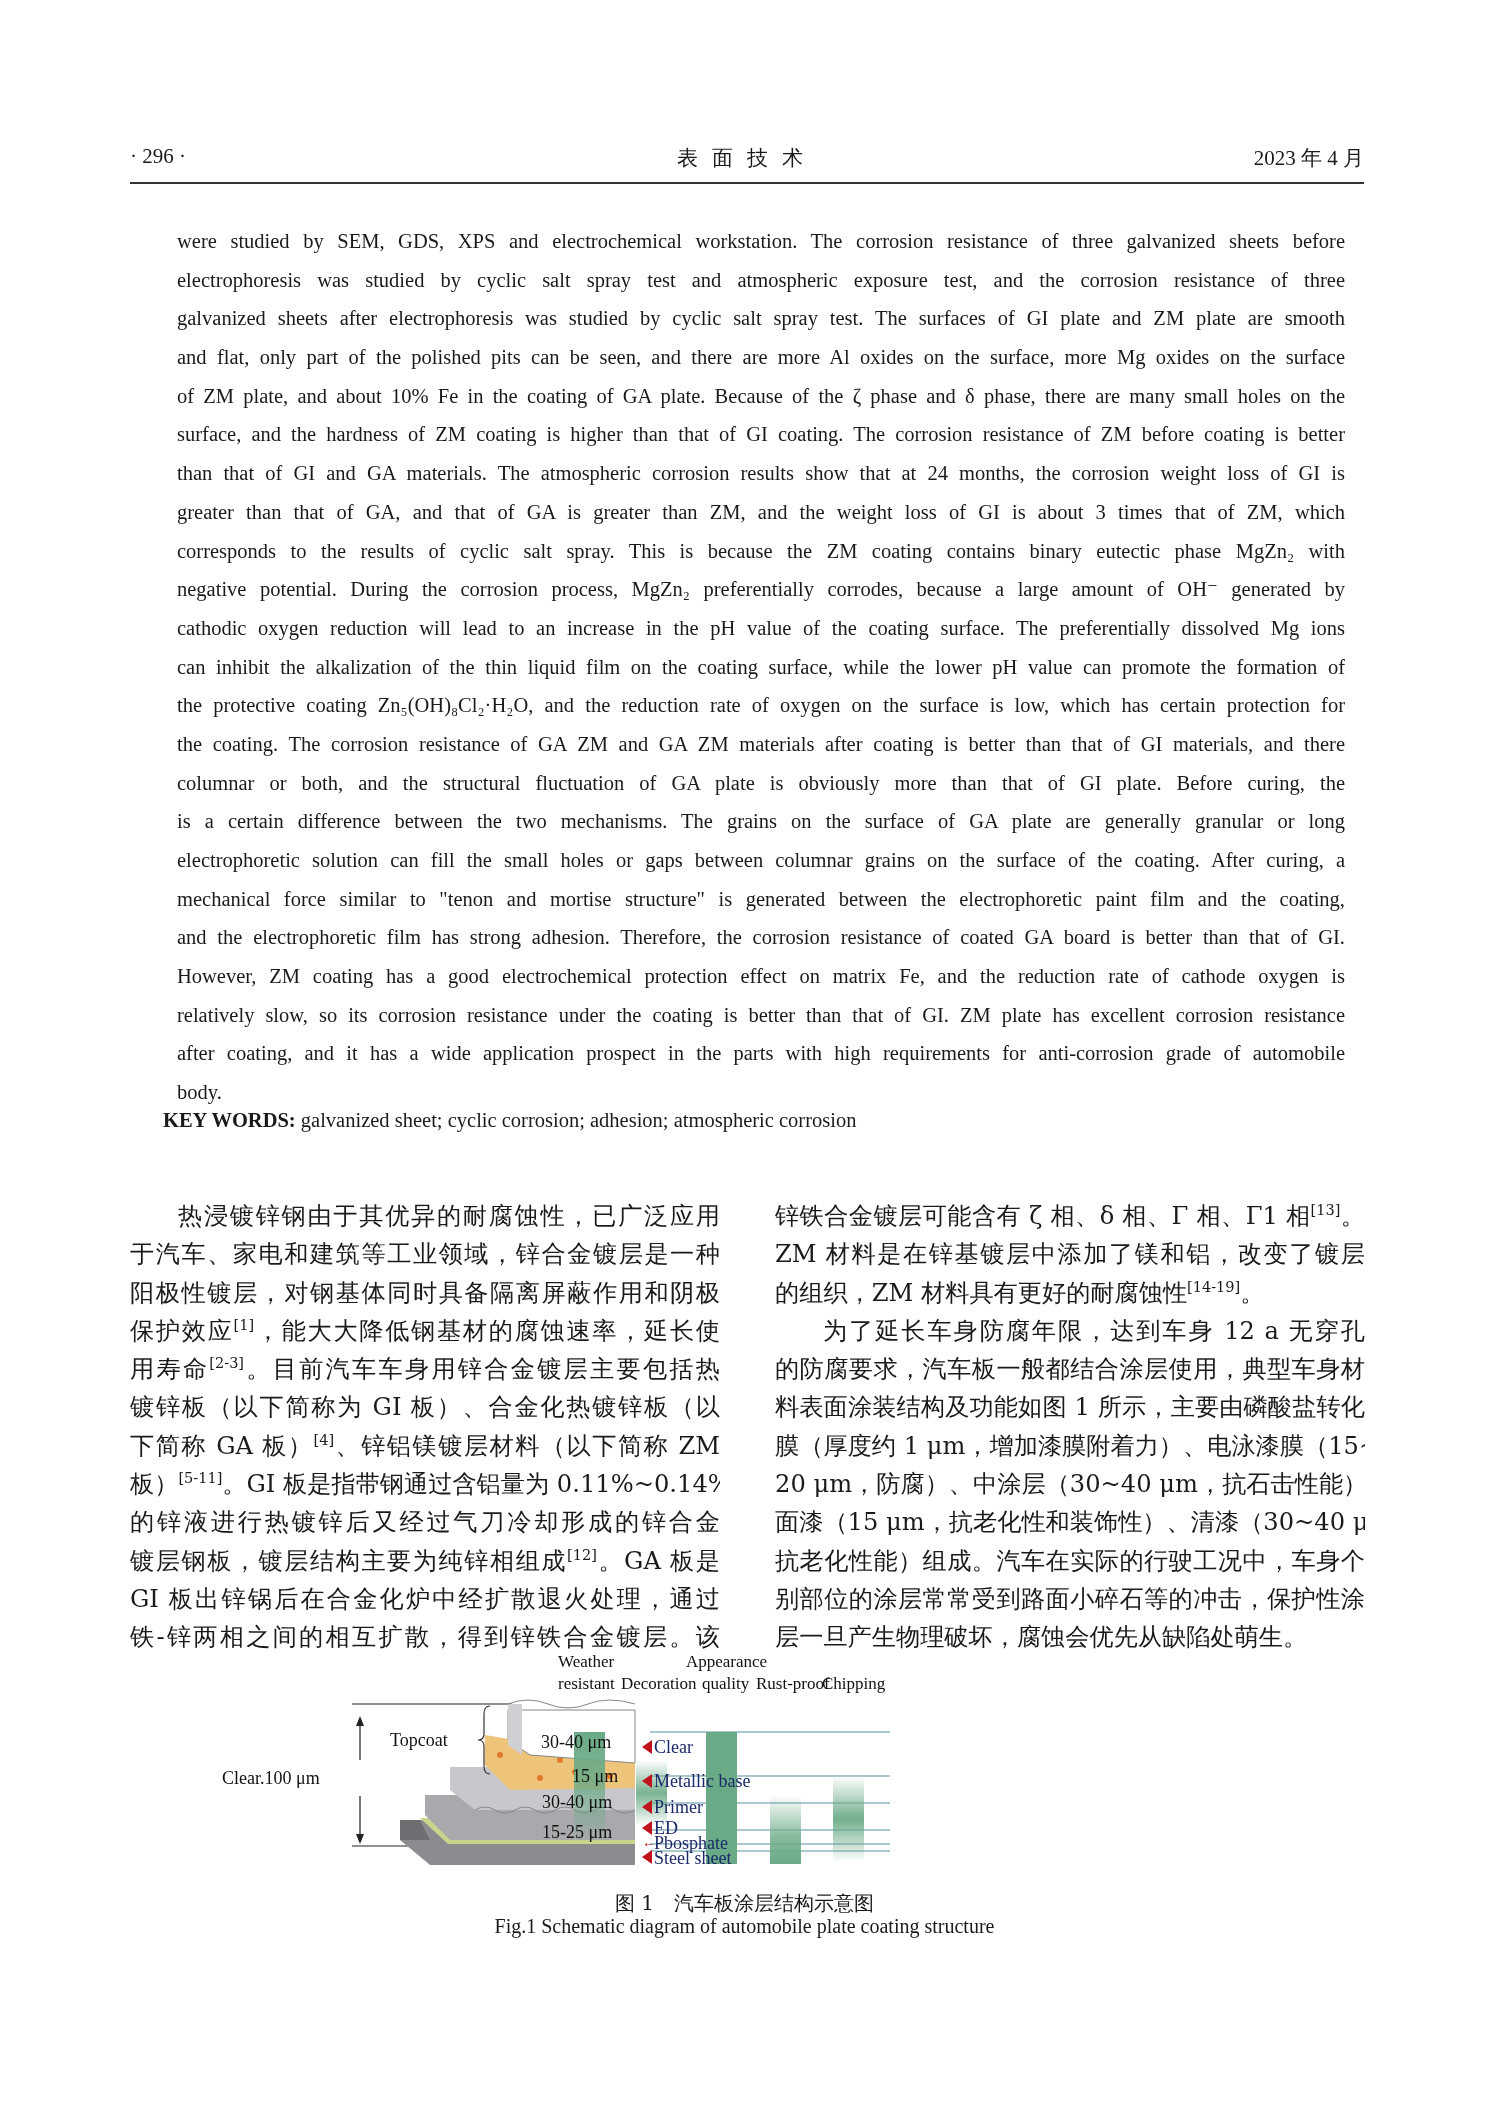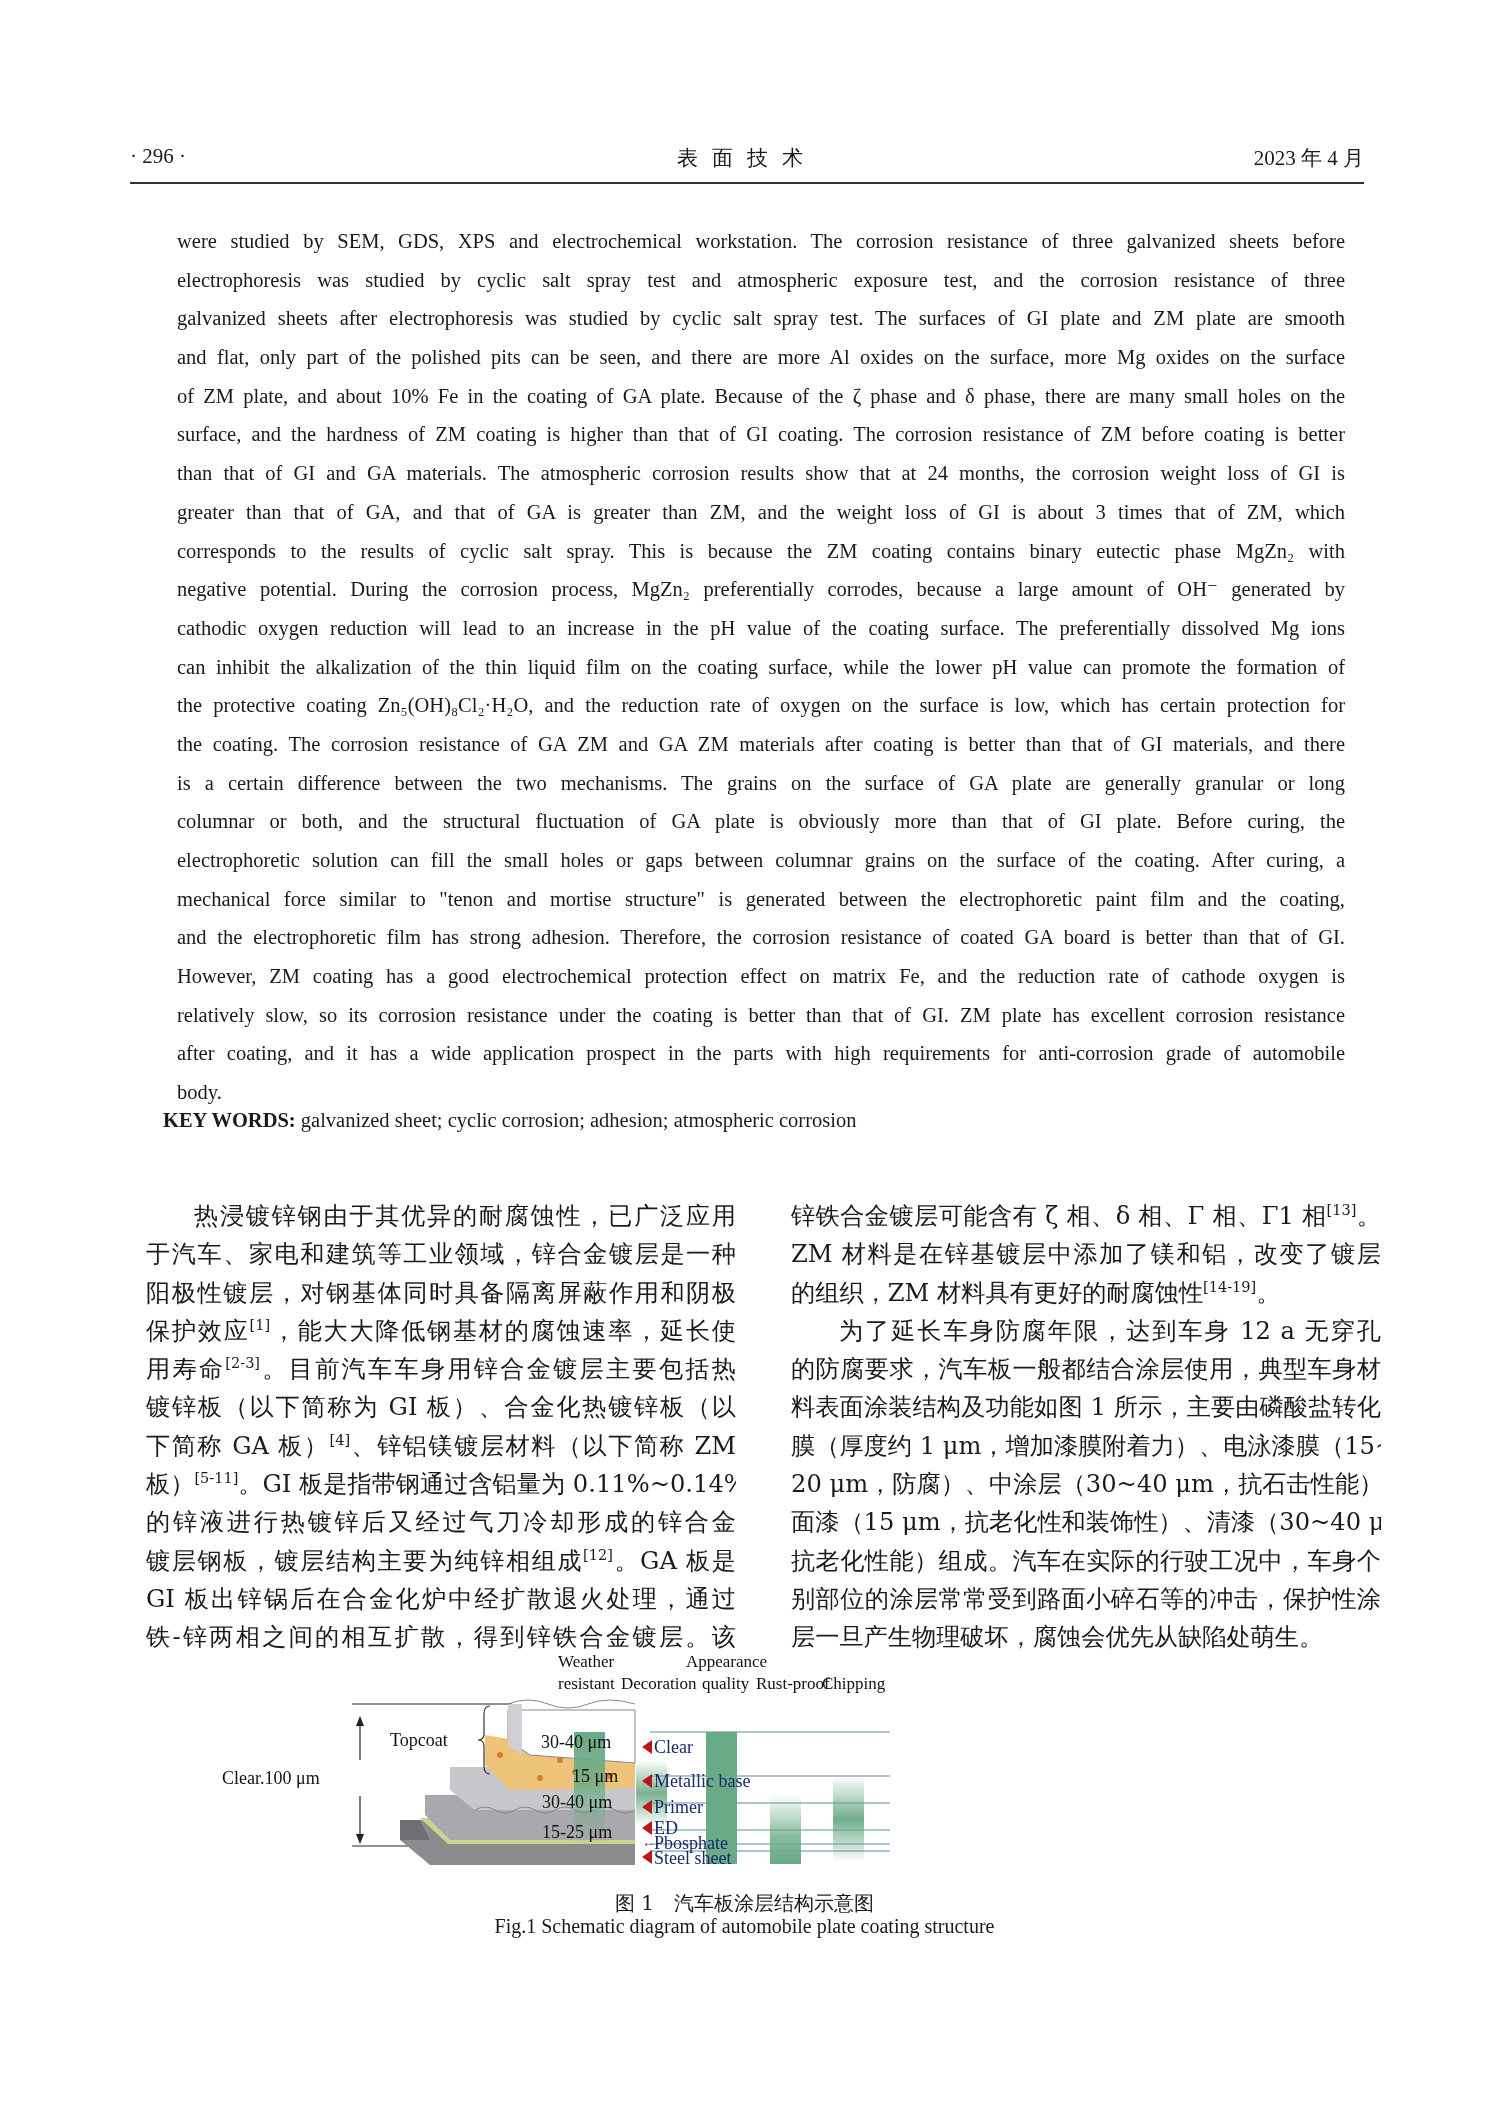--- a/index.html
+++ b/index.html
@@ -12,21 +12,21 @@
   .rule { position: absolute; left: 130px; top: 182px; width: 1234px; height: 2px; background: #333; }
 
   .abstract { position: absolute; left: 177px; top: 222px; width: 1168px; font-size: 20.5px;
               line-height: 38.7px; text-align: justify; text-align-last: justify; }
   .abstract .ln { display: block; height: 38.7px; white-space: nowrap; overflow: hidden; }
   .abstract .ln.last { text-align-last: left; }
   .kw { position: absolute; left: 163px; top: 1105px; font-size: 20.5px; line-height: 30px; }
   .kw b { font-weight: bold; }
 
   .col { position: absolute; top: 1197px; width: 590px; font-size: 24.2px; line-height: 38.3px;
-         font-family: "DejaVu Serif", "Liberation Serif", serif; margin-left: 16px; }
+         font-family: "DejaVu Serif", "Liberation Serif", serif; }
   .col .ln { display: block; height: 38.3px; white-space: nowrap; overflow: hidden; text-align: justify; text-align-last: justify; }
   .col .ln.last { text-align-last: left; }
   .col .ln.indent { padding-left: 48px; }
   .col-left { left: 130px; }
   .col-right { left: 775px; }
   sup { font-size: 0.6em; line-height: 0; }
 
   .figure { position: absolute; left: 290px; top: 1660px; width: 910px; height: 220px; }
   .fig-label { position: absolute; font-size: 18px; font-family: "Liberation Serif", serif; color: #111; white-space: nowrap; }
   .fig-layer-label { position: absolute; font-size: 18px; color: #1a2a6a; white-space: nowrap; line-height: 18px; }
@@ -53,22 +53,22 @@
     <span class="ln">of ZM plate, and about 10% Fe in the coating of GA plate. Because of the ζ phase and δ phase, there are many small holes on the</span>
     <span class="ln">surface, and the hardness of ZM coating is higher than that of GI coating. The corrosion resistance of ZM before coating is better</span>
     <span class="ln">than that of GI and GA materials. The atmospheric corrosion results show that at 24 months, the corrosion weight loss of GI is</span>
     <span class="ln">greater than that of GA, and that of GA is greater than ZM, and the weight loss of GI is about 3 times that of ZM, which</span>
     <span class="ln">corresponds to the results of cyclic salt spray. This is because the ZM coating contains binary eutectic phase MgZn₂ with</span>
     <span class="ln">negative potential. During the corrosion process, MgZn₂ preferentially corrodes, because a large amount of OH⁻ generated by</span>
     <span class="ln">cathodic oxygen reduction will lead to an increase in the pH value of the coating surface. The preferentially dissolved Mg ions</span>
     <span class="ln">can inhibit the alkalization of the thin liquid film on the coating surface, while the lower pH value can promote the formation of</span>
     <span class="ln">the protective coating Zn₅(OH)₈Cl₂·H₂O, and the reduction rate of oxygen on the surface is low, which has certain protection for</span>
     <span class="ln">the coating. The corrosion resistance of GA ZM and GA ZM materials after coating is better than that of GI materials, and there</span>
+    <span class="ln">columnar or both, and the structural fluctuation of GA plate is obviously more than that of GI plate. Before curing, the</span>
     <span class="ln">is a certain difference between the two mechanisms. The grains on the surface of GA plate are generally granular or long</span>
-    <span class="ln">columnar or both, and the structural fluctuation of GA plate is obviously more than that of GI plate. Before curing, the</span>
     <span class="ln">electrophoretic solution can fill the small holes or gaps between columnar grains on the surface of the coating. After curing, a</span>
     <span class="ln">mechanical force similar to "tenon and mortise structure" is generated between the electrophoretic paint film and the coating,</span>
     <span class="ln">and the electrophoretic film has strong adhesion. Therefore, the corrosion resistance of coated GA board is better than that of GI.</span>
     <span class="ln">However, ZM coating has a good electrochemical protection effect on matrix Fe, and the reduction rate of cathode oxygen is</span>
     <span class="ln">relatively slow, so its corrosion resistance under the coating is better than that of GI. ZM plate has excellent corrosion resistance</span>
     <span class="ln">after coating, and it has a wide application prospect in the parts with high requirements for anti-corrosion grade of automobile</span>
     <span class="ln last">body.</span>
   </div>
 <div class="kw">
   <b>KEY WORDS:</b><span> galvanized sheet; cyclic corrosion; adhesion; atmospheric corrosion</span>

